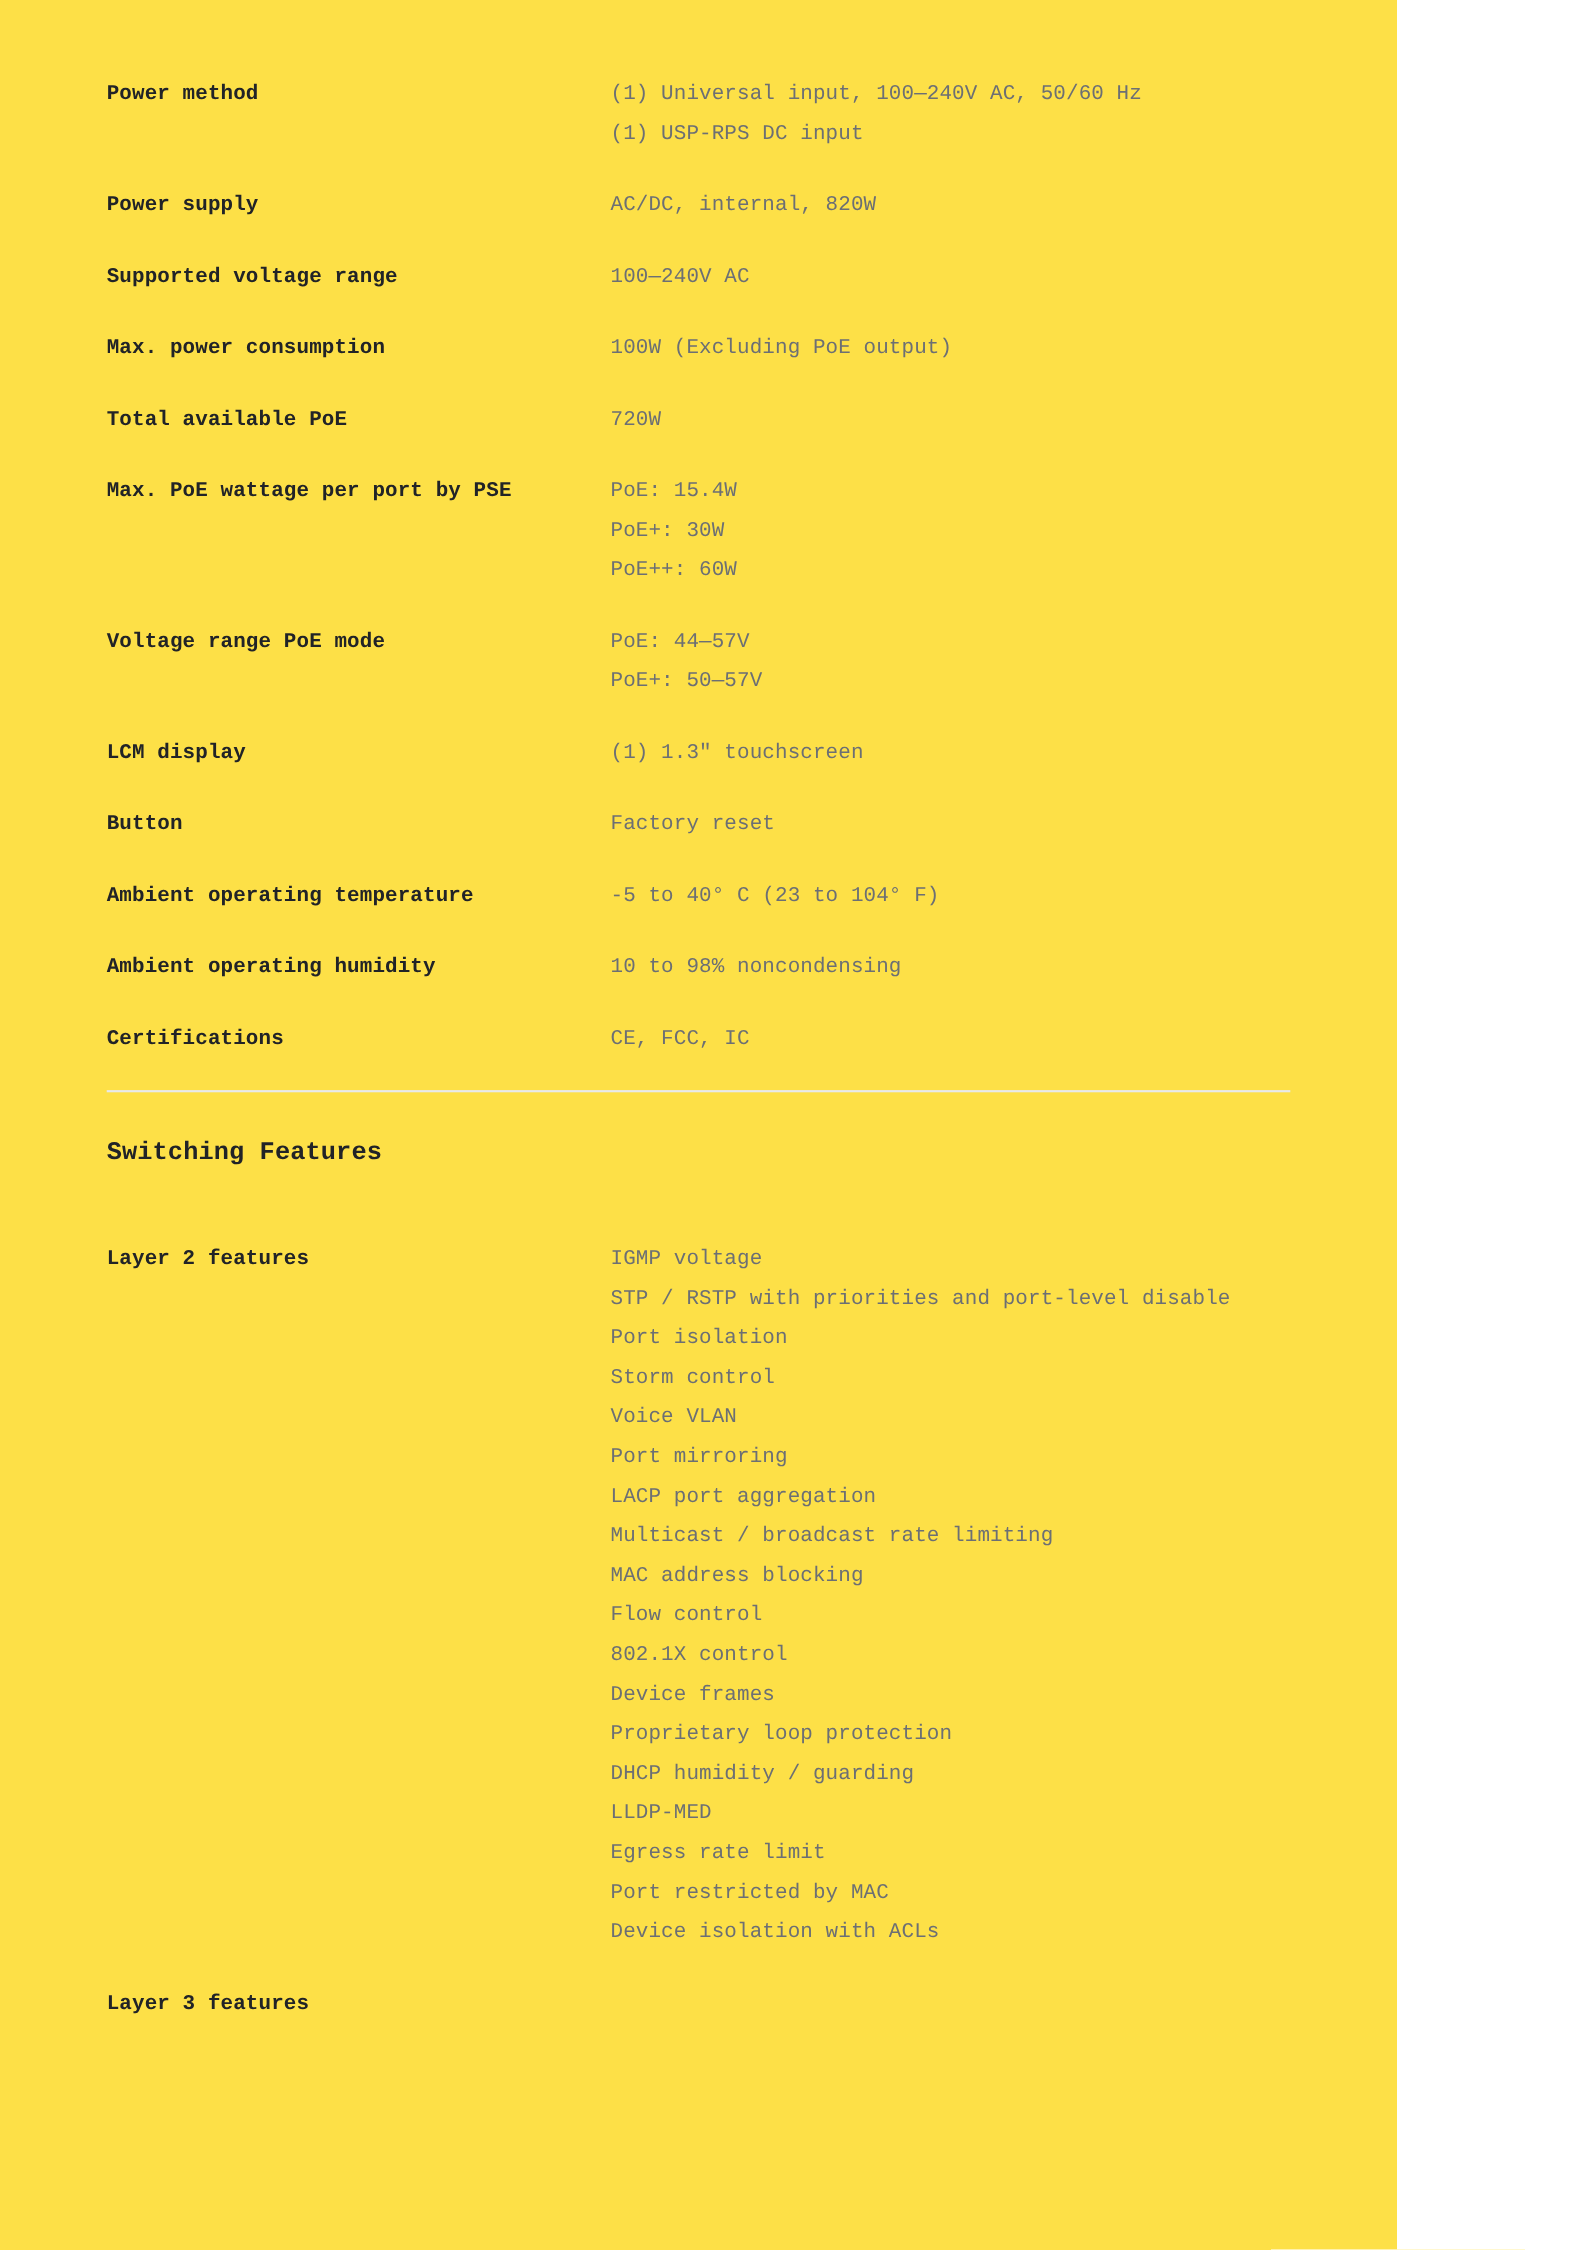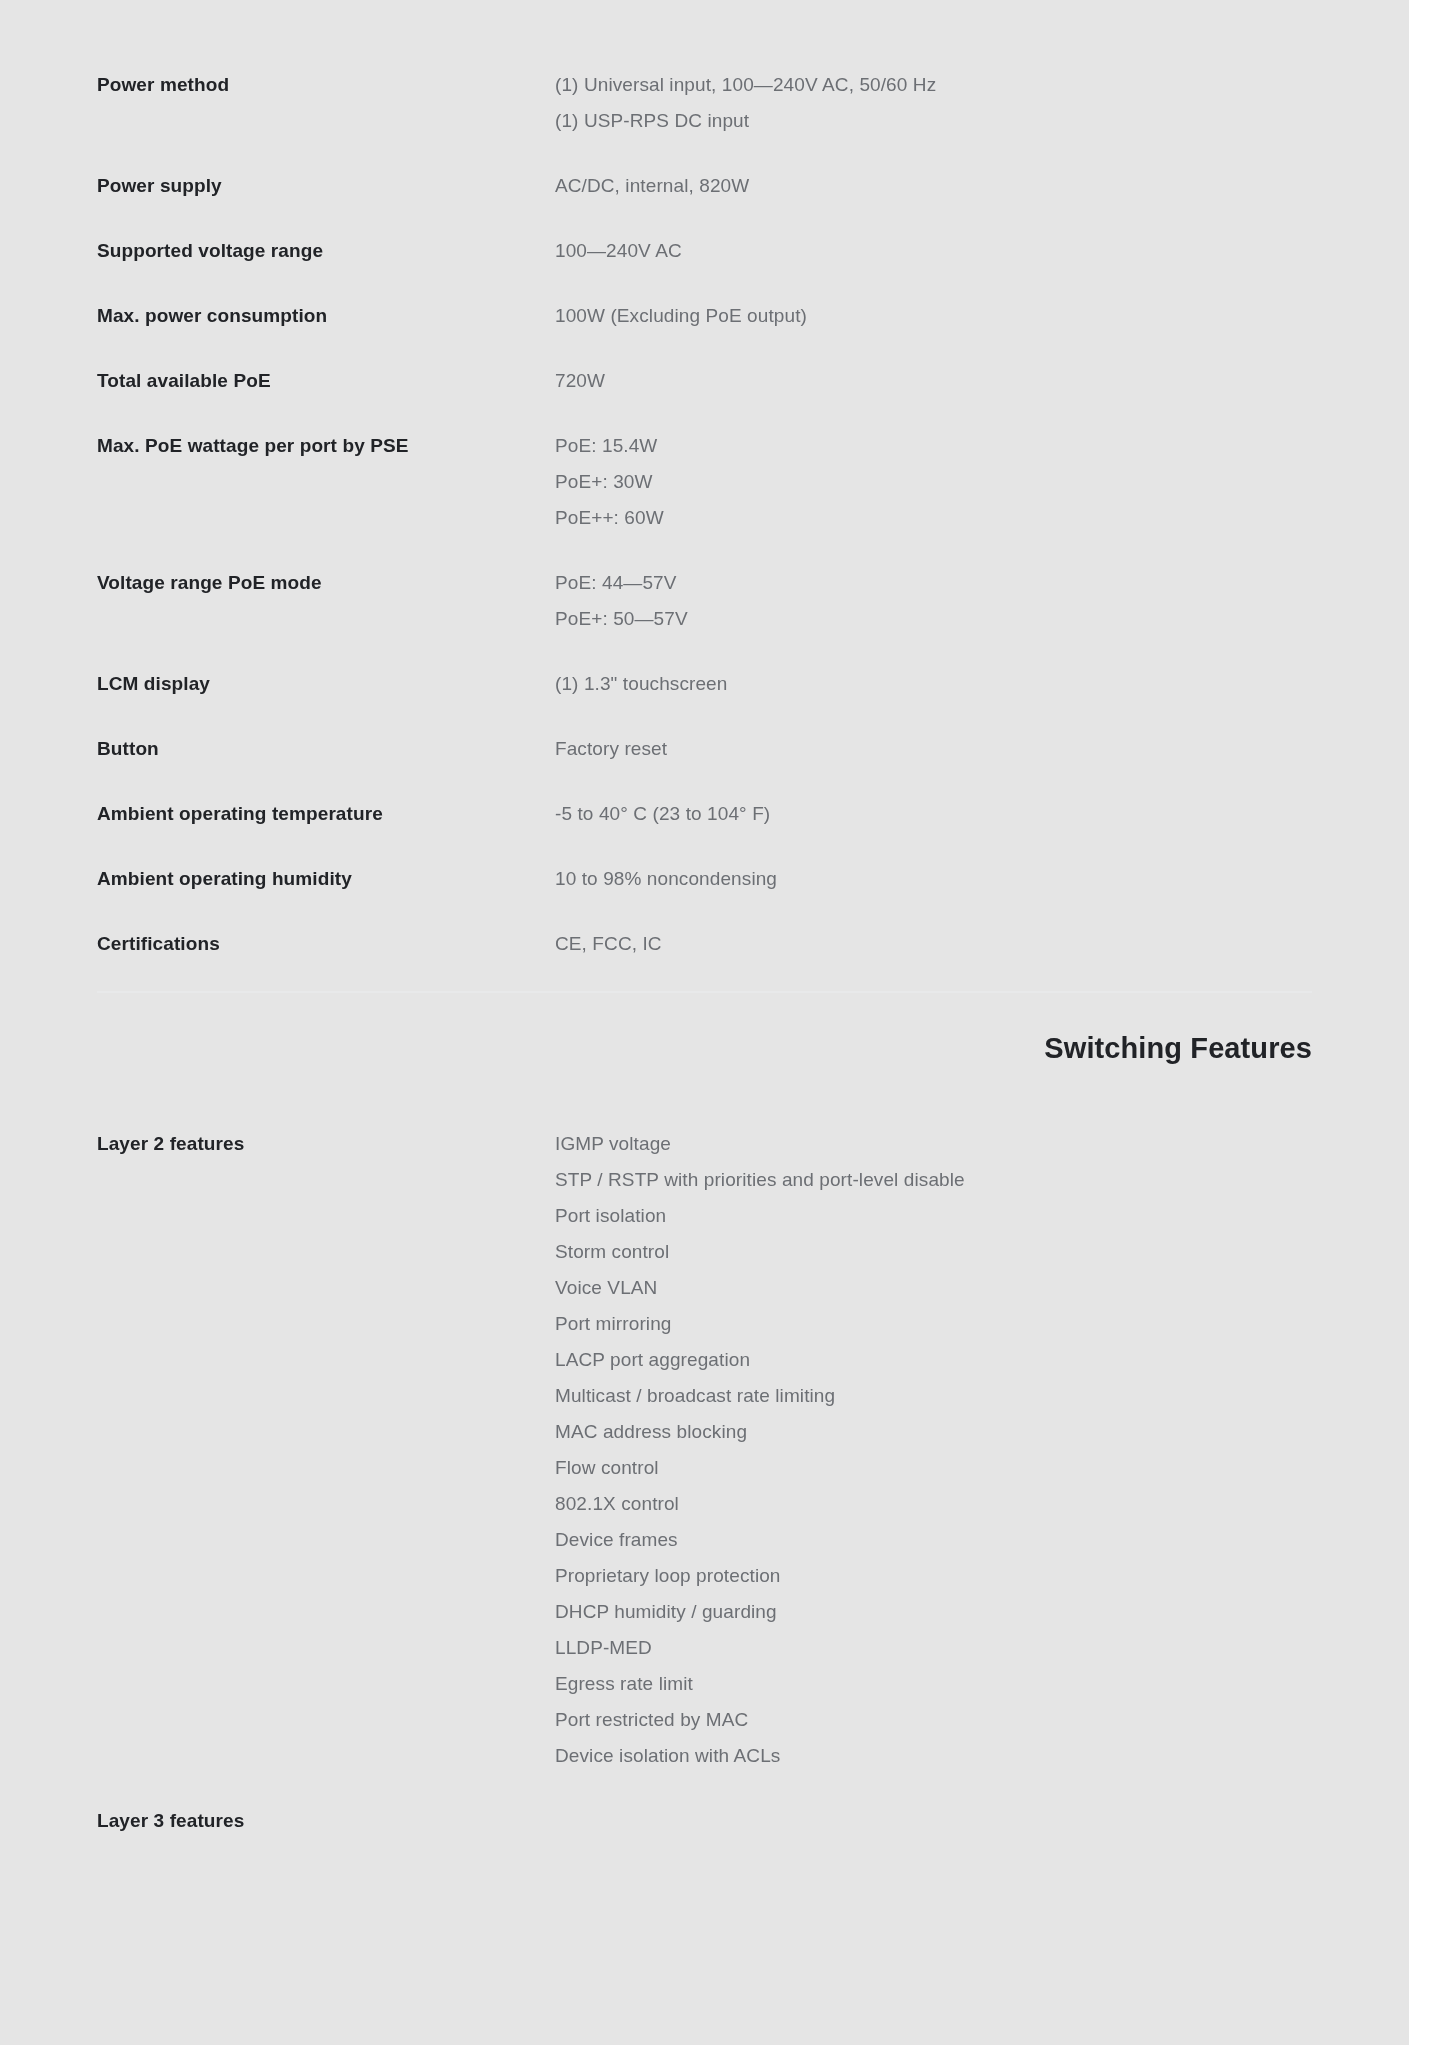--- a/index.html
+++ b/index.html
@@ -1,21 +1,21 @@
 <!DOCTYPE html>
 <html><head>
 <meta charset="utf-8">
 <style>
   * { box-sizing: border-box; }
   html, body { margin: 0; padding: 0; background: #ffffff; }
   .page {
-    width: 1409px;
+    width: 1270px;
     height: 2045px;
-    background: #e5e5e5;
-    font-family: Liberation Sans, sans-serif;
+    background: #fde047;
+    font-family: Liberation Mono, monospace;
     overflow: hidden;
     position: relative;
   }
   .content {
     padding: 67px 97px 0 97px;
   }
   .spec-row {
     display: flex;
     align-items: flex-start;
     margin-bottom: 29px;
@@ -38,27 +38,26 @@
     color: #6c6f74;
     letter-spacing: 0.1px;
   }
   .value-line { min-height: 36px; }
   .divider {
     height: 2px;
     background: #e8e9ea;
     margin: 0;
   }
   .section-heading {
-    font-size: 29px;
+    font-size: 23px;
     line-height: 44px;
     font-weight: 700;
     color: #212327;
     letter-spacing: 0.1px;
     margin: 33px 0 56px 0;
-    text-align: right;
   }
 </style>
 </head>
 <body>
 
 <div class="page">
   <div class="content">
 
     <div>
         <div class="spec-row">

